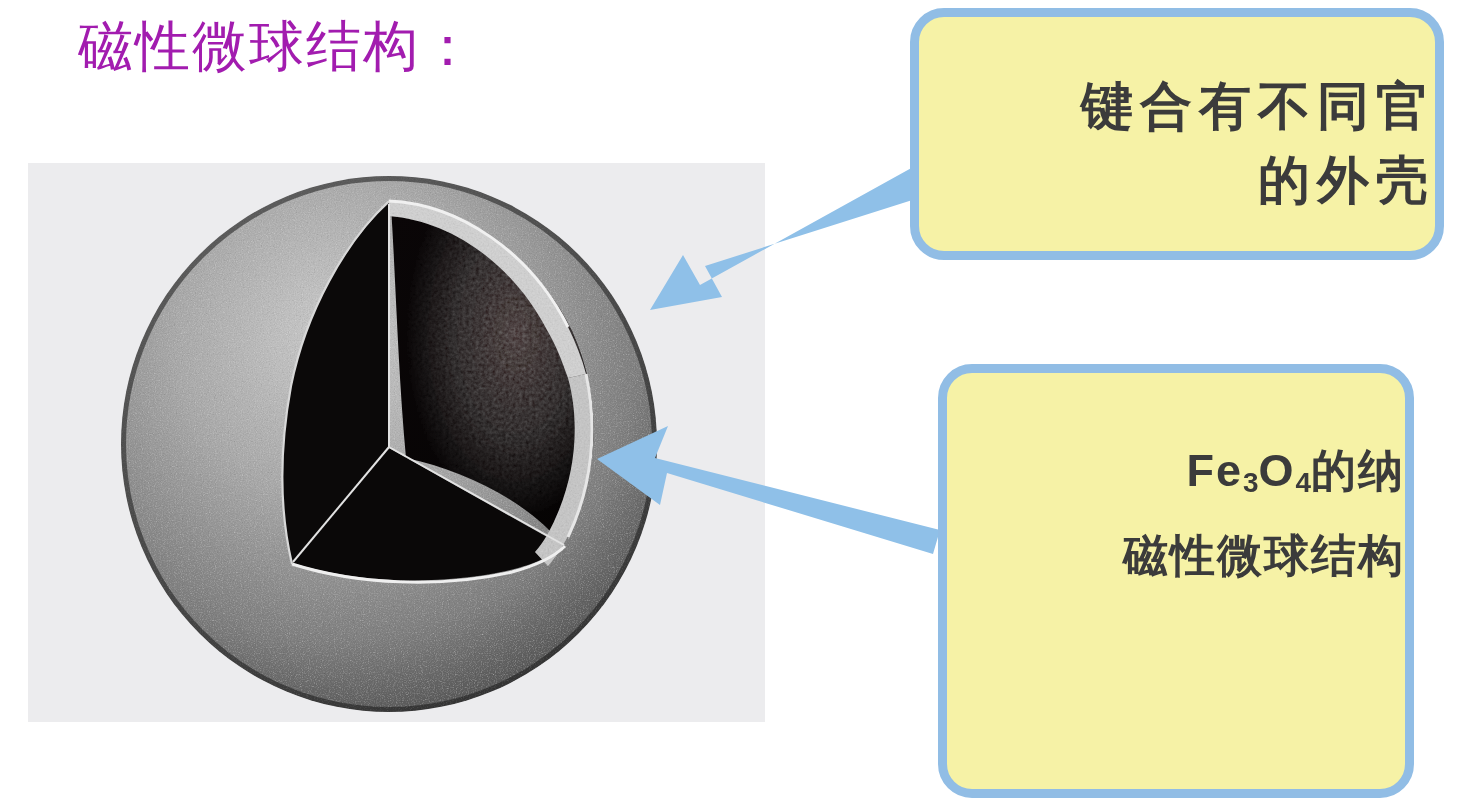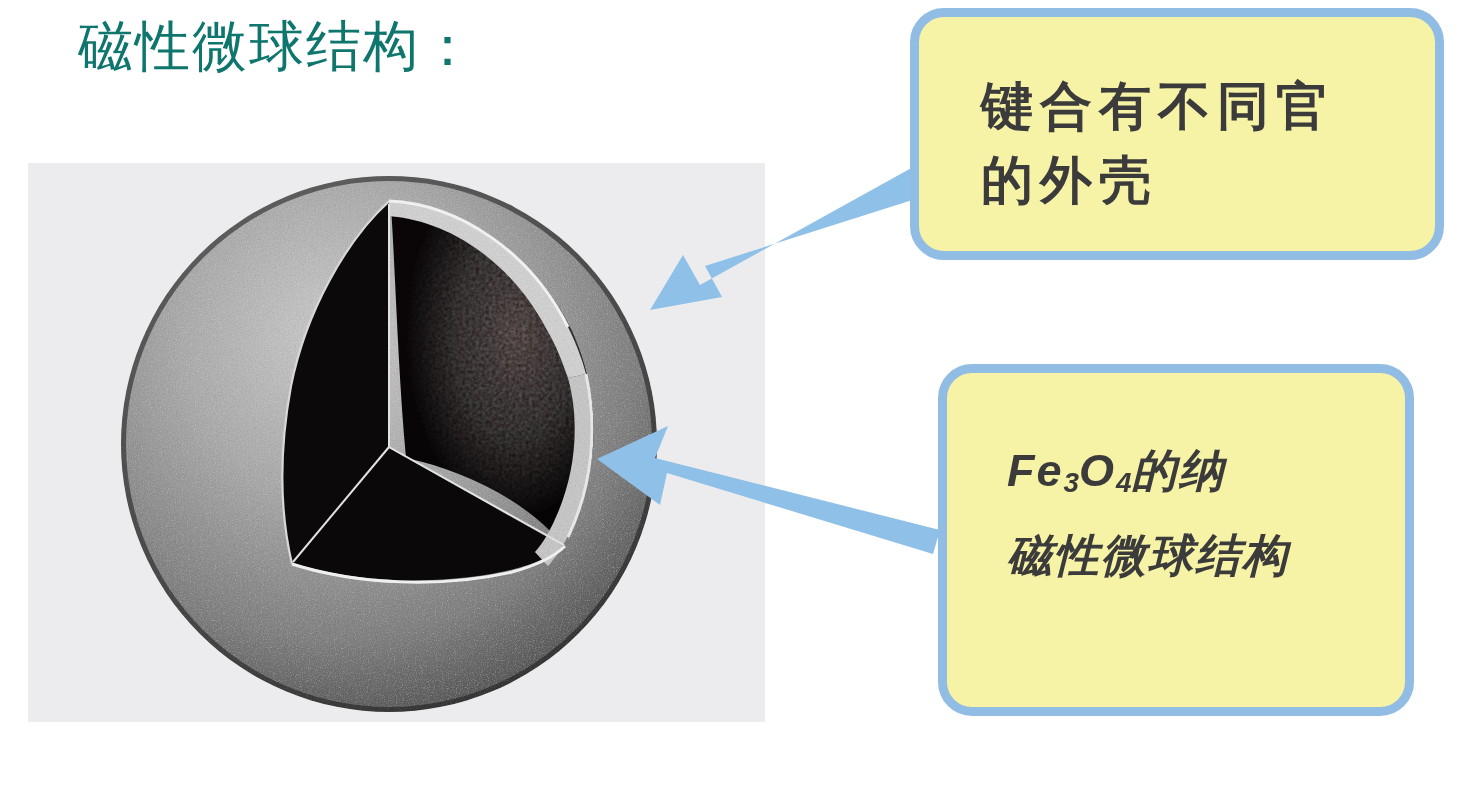--- a/index.html
+++ b/index.html
@@ -17,21 +17,21 @@
 
   
   #slide-title {
     position: absolute;
     left: 78px;
     top: 16px;
     font-family: "Liberation Serif", "DejaVu Serif", serif;
     font-size: 55px;
     line-height: 1.12;
     letter-spacing: 2px;
-    color: #0f766e;
+    color: #a21caf;
     white-space: nowrap;
     user-select: none;
   }
 
   
   #figure-panel {
     position: absolute;
     left: 28px;
     top: 163px;
     width: 737px;
@@ -56,43 +56,43 @@
     background: #f6f2a6;
     border: 9px solid #91bde5;
     border-radius: 34px;
     color: #3b3b3b;
     font-family: "Liberation Sans", "DejaVu Sans", sans-serif;
     font-weight: bold;
     overflow: hidden;
   }
   .callout .line {
     white-space: nowrap;
+    text-align: right;
   }
 
   #callout-polymer {
     left: 910px;
     top: 8px;
     width: 534px;
     height: 252px;
     font-size: 52px;
     line-height: 74px;
     letter-spacing: 7px;
     padding: 52px 0 0 62px;
   }
 
   #callout-core {
     left: 938px;
     top: 364px;
     width: 476px;
-    height: 352px;
+    height: 434px;
     font-size: 45px;
     line-height: 79px;
     letter-spacing: 2px;
     padding: 58px 0 0 60px;
-    font-style: italic;
   }
   #callout-core sub {
     font-size: 0.62em;
     vertical-align: baseline;
     position: relative;
     bottom: -0.22em;
     letter-spacing: 0;
   }
 
   

